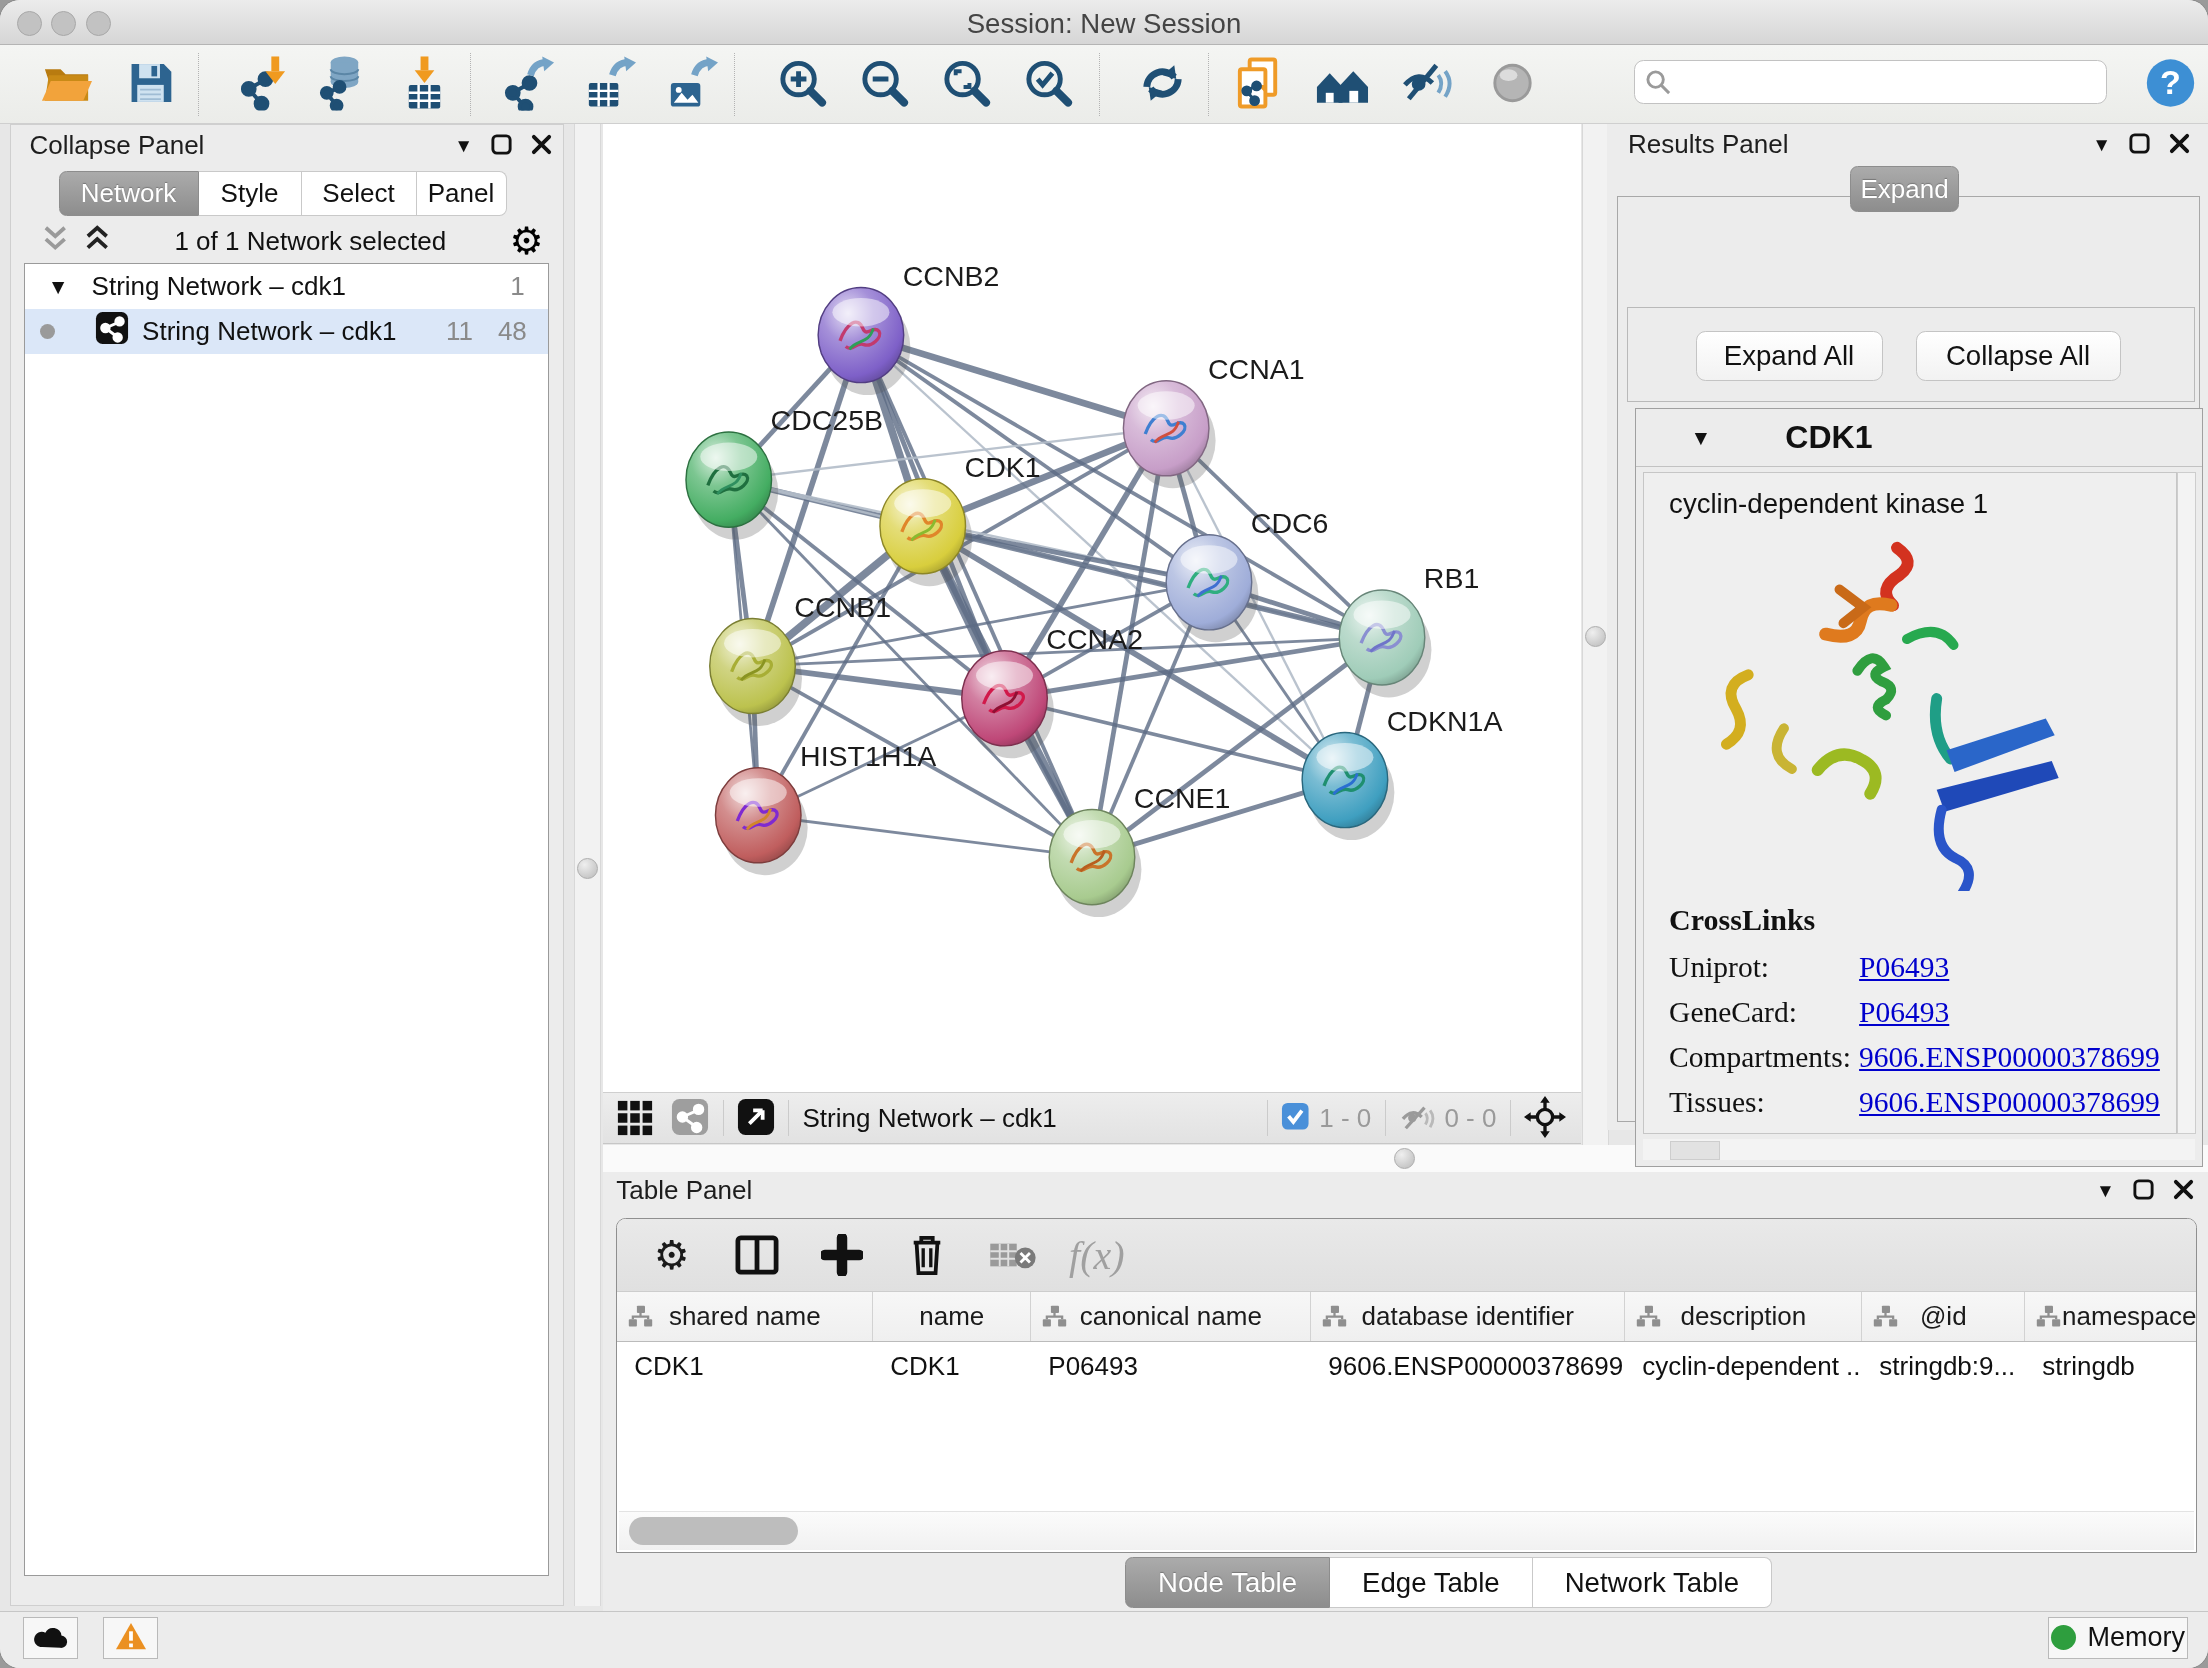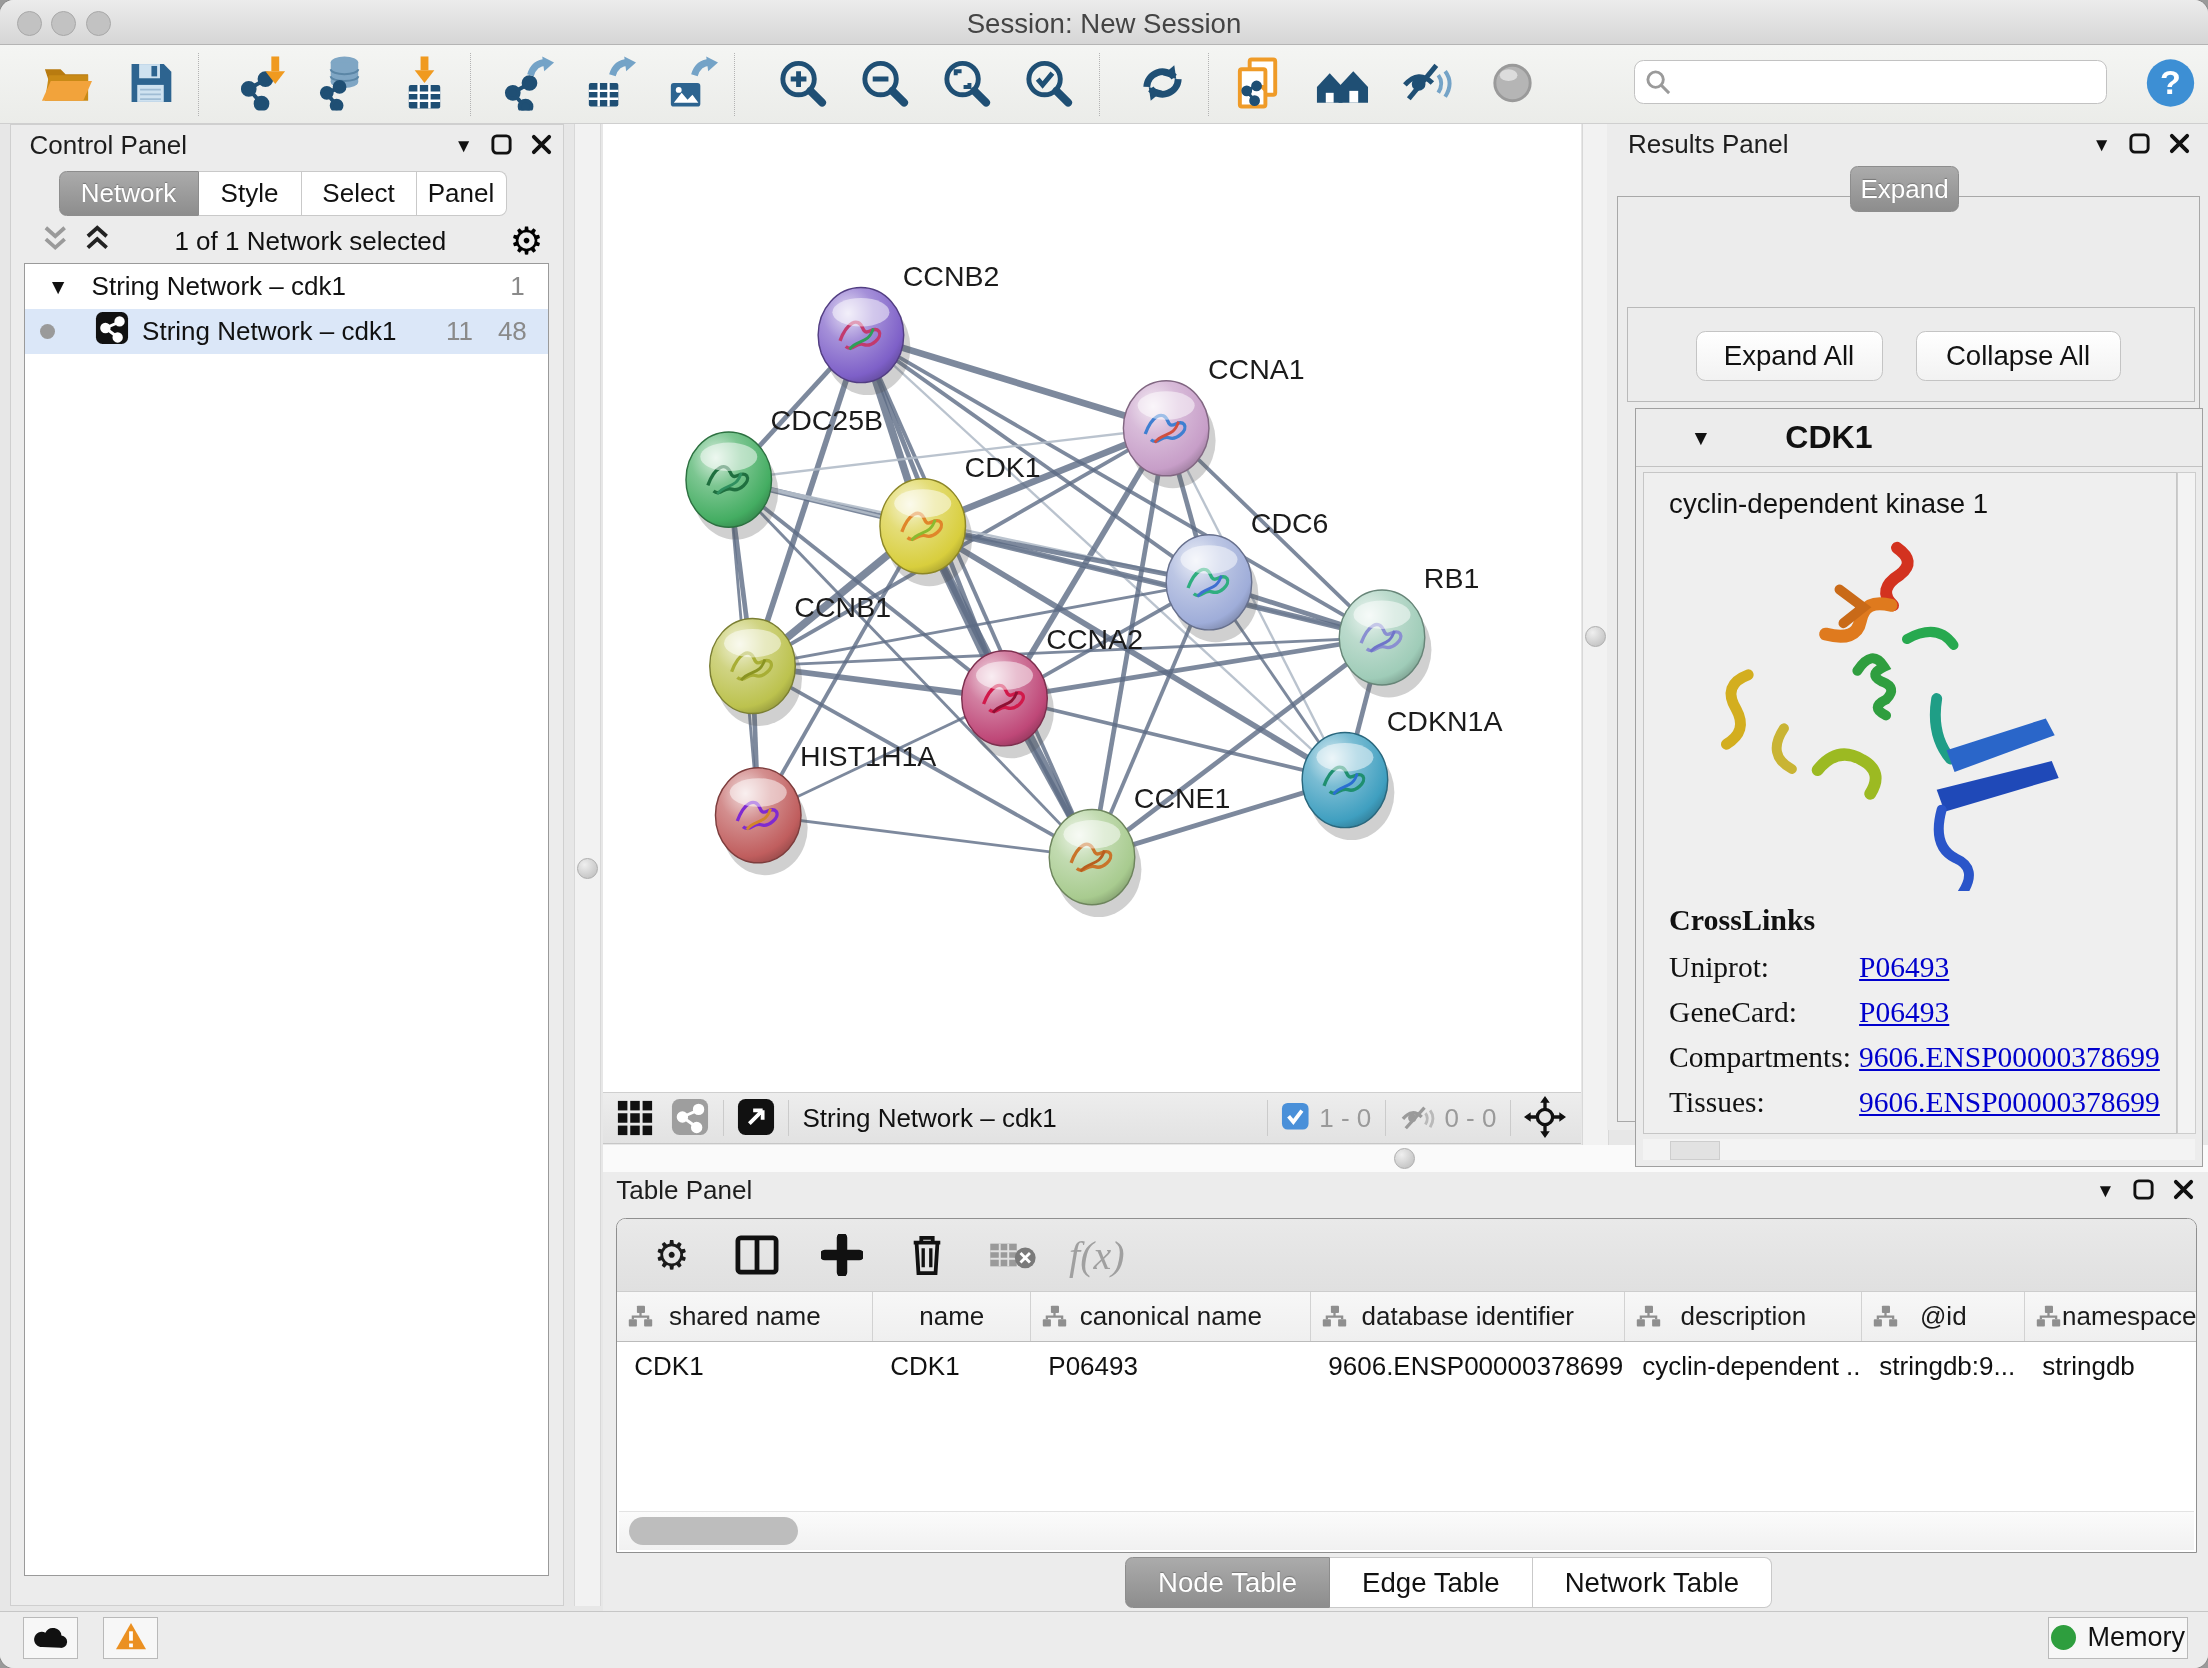--- a/index.html
+++ b/index.html
@@ -1,16 +1,16 @@
 <!DOCTYPE html>
 <html style="font-size:15px"><head>
 <meta charset="utf-8">
 <style>
   html,body{margin:0;padding:0;background:#9a9a9a;font-family:"Liberation Sans",sans-serif;}
-  #window{position:relative;width:2208px;height:1668px;background:#e7e7e7;overflow:hidden;border-radius:14px;box-shadow:0 0 0 1px #8a8a8a;}
+  #window{position:relative;width:2208px;height:1668px;background:#e7e7e7;overflow:hidden;border-radius:20px;box-shadow:0 0 0 1px #8a8a8a;}
   
   #titlebar{position:absolute;left:0;top:0;width:100%;height:44px;background:linear-gradient(#ececec,#d6d6d6);border-bottom:1px solid #b4b4b4;}
   .tl{position:absolute;top:10.5px;width:23px;height:23px;border-radius:50%;background:#c2c2c2;border:1px solid #a8a8a8;}
   #win-title{position:absolute;top:7.6px;width:100%;text-align:center;font-size:27.6px;color:#444;font-weight:500;}
   
   #toolbar{position:absolute;left:0;top:45px;width:100%;height:78px;background:linear-gradient(#f4f5f3,#ebece9);border-bottom:1px solid #cfcfcf;}
   .tbtn{position:absolute;top:50%;transform:translateY(-50%);width:65px;height:65px;display:flex;align-items:center;justify-content:center;cursor:default;}
   .tsep{position:absolute;top:7.6px;height:63px;border-left:1.9px dotted #b3b3b3;}
   #search-wrap{position:absolute;left:1634px;top:15px;width:473px;height:44px;}
   #search-input{width:100%;height:100%;box-sizing:border-box;border:1px solid #c2c2c2;border-radius:9.5px;padding-left:46px;font-size:25px;background:#fff;outline:none;}
@@ -276,21 +276,21 @@
     <div class="tbtn" style="left:2138px">
         <span><svg width="53" height="53" viewBox="0 0 56 56">
             <circle cx="28" cy="28" r="25" fill="#3d8fd4"></circle>
             <text x="28" y="40" text-anchor="middle" font-family="Liberation Sans" font-size="36" font-weight="bold" fill="#fff">?</text>
           </svg></span>
       </div>
   </div>
 
   <div id="control-panel">
     <div id="cp-head">
-      <span class="panel-title">Control Panel</span>
+      <span class="panel-title">Collapse Panel</span>
       <span class="panel-ctl">
         <span class="tri">▼</span>
         <span><svg width="23" height="23" viewBox="0 0 24 24">
               <rect x="3" y="3" width="18" height="18" rx="4" fill="none" stroke="#111" stroke-width="3"></rect>
             </svg></span>
         <span><svg width="23" height="23" viewBox="0 0 24 24">
               <path d="M4 4l16 16M20 4L4 20" stroke="#111" stroke-width="4" stroke-linecap="round"></path>
             </svg></span>
       </span>
     </div>

